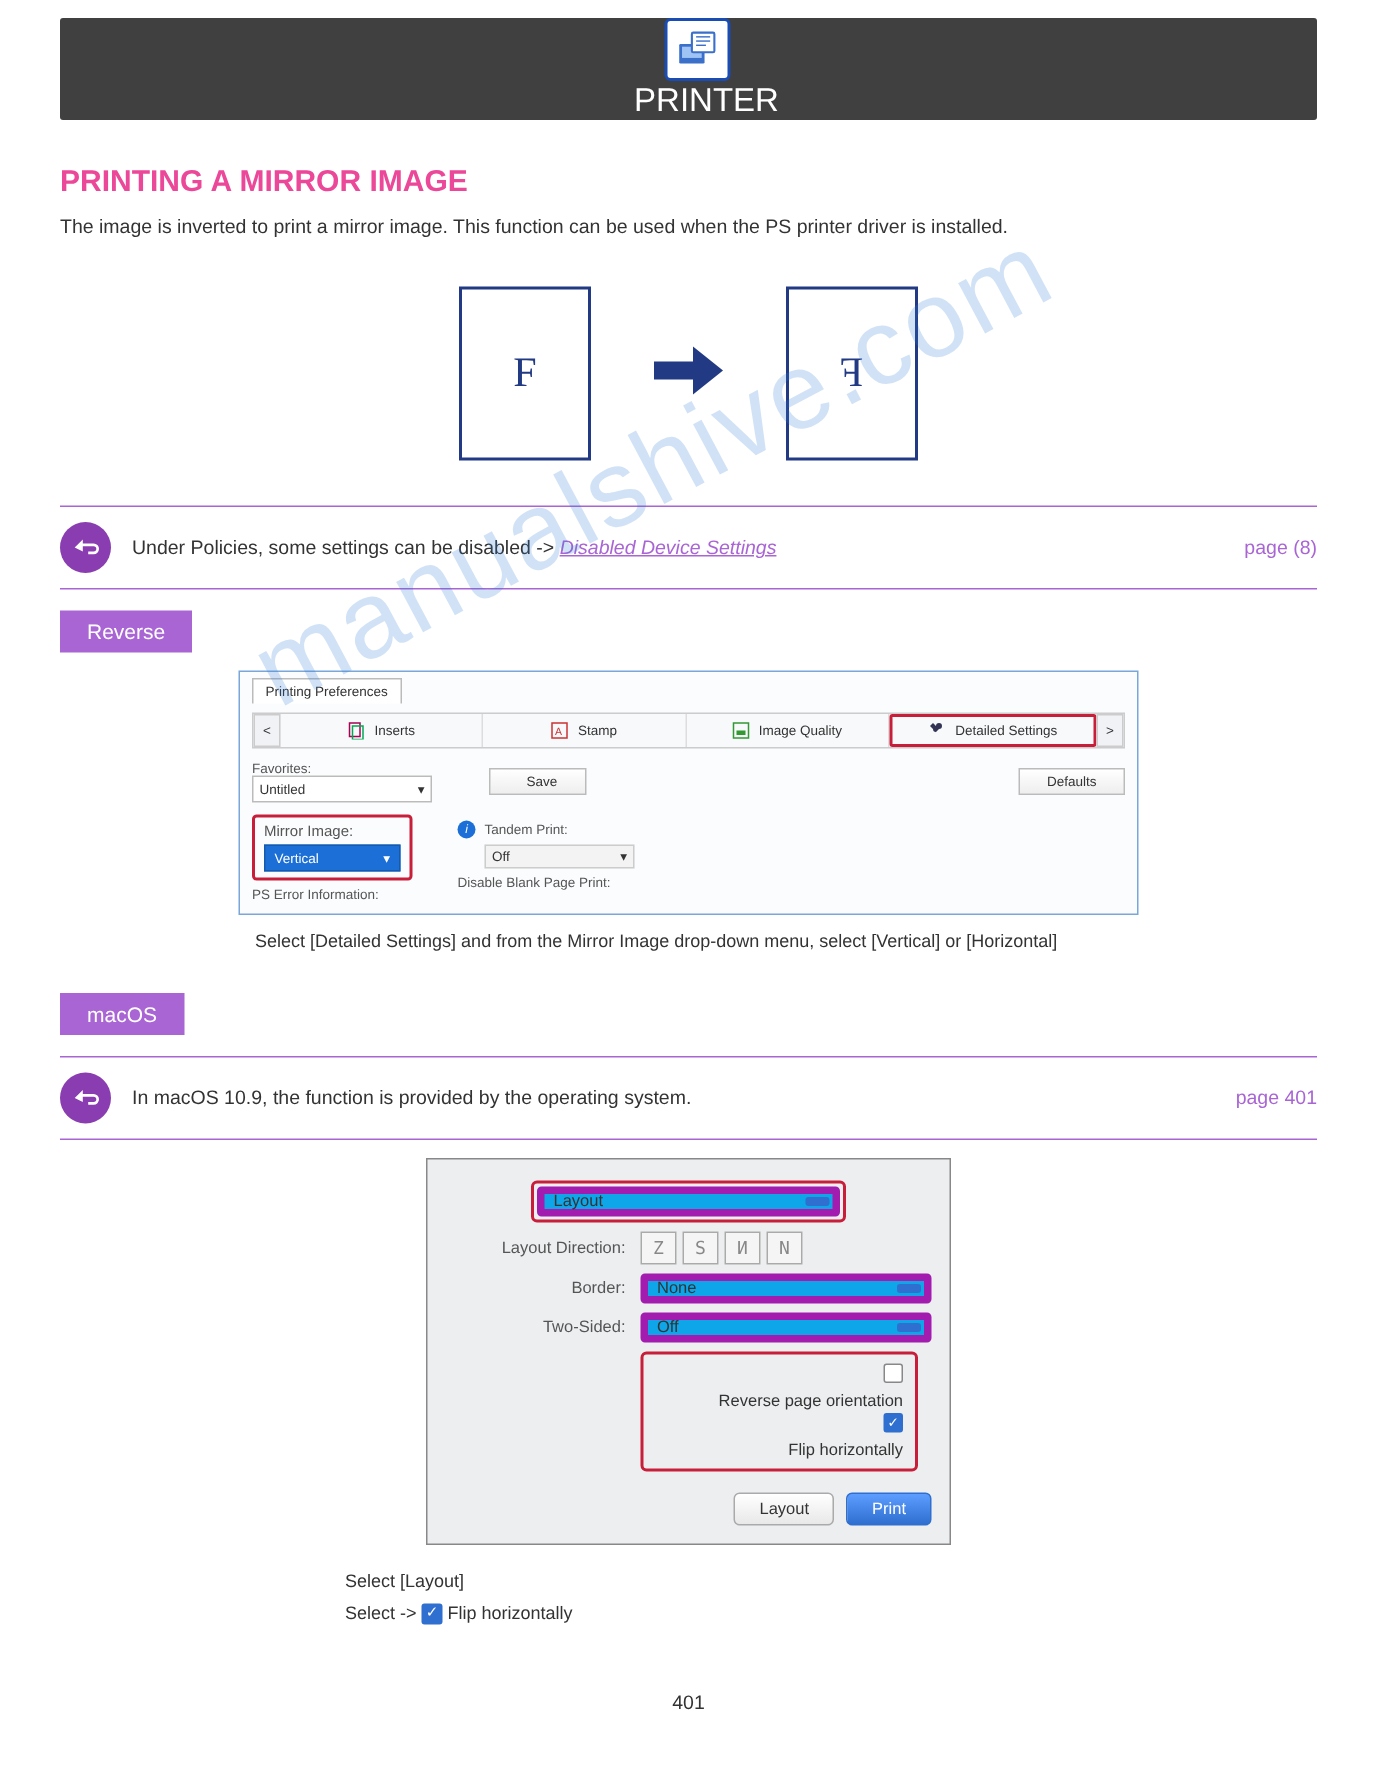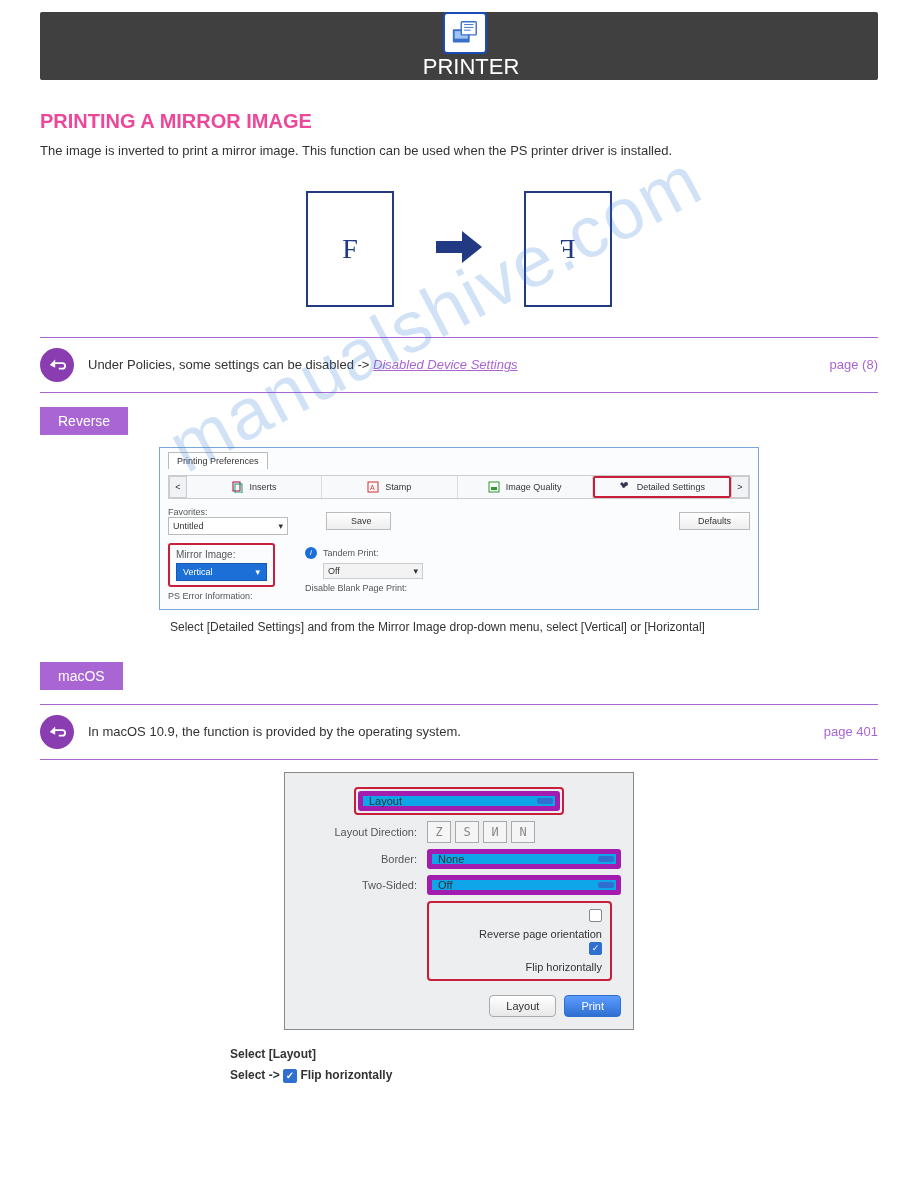--- a/index.html
+++ b/index.html
@@ -58,21 +58,21 @@
   .mac-ldir { width:24px; height:22px; border:1px solid #aaa; background:#f5f5f5; display:flex; align-items:center; justify-content:center; font-family: monospace; font-size:12px; color:#888; }
   .mac-checkrow-wrap { margin:6px 0 0 130px; border:2px solid #c81e3a; border-radius:4px; padding:4px 8px; width:185px; }
   .mac-check { display:flex; align-items:flex-end; gap:6px; font-size:11px; margin:2px 0; color:#333;flex-direction:column;}
   .mac-checkbox { width:13px; height:13px; border:1px solid #888; border-radius:2px; background:#fff; display:inline-flex; align-items:center; justify-content:center; font-size:9px;}
   .mac-checkbox.checked { background:#2f6fd0; color:#fff; border-color:#2f6fd0;}
   .mac-buttons { display:flex; justify-content:flex-end; gap:8px; margin-top:14px; }
   .mac-btn { height:22px; padding:0 16px; border-radius:4px; border:1px solid #aaa; background:linear-gradient(#fff,#e8e8e8); display:flex; align-items:center; font-size:11px; cursor:pointer; }
   .mac-btn.primary { background:linear-gradient(#5c9dff,#2f6fd0); color:#fff; border-color:#2f6fd0;}
   .mac-inline-check { width:14px; height:14px; background:#2f6fd0; color:#fff; border-radius:2px; display:inline-flex; align-items:center; justify-content:center; font-size:10px; vertical-align:middle;}
 
-  .mac-instruction { font-size: 12px; color: #333; margin-top: 14px; padding-left: 190px; line-height:1.8;font-weight:bold;}
+  .mac-instruction { font-size: 12px; color: #333; margin-top: 14px; padding-left: 190px; line-height:1.8;}
 
   .watermark { position:absolute; top:260px; left:140px; font-size:72px; color:rgba(46,123,214,0.22); transform:rotate(-28deg); pointer-events:none; font-weight:400; letter-spacing:2px; white-space:nowrap; z-index:50;}
 
   .page-footer { text-align:center; margin-top:40px; font-size:13px; color:#333;}
 
 </style>
 </head>
 <body>
 
 <div class="page">
@@ -263,13 +263,14 @@
     <div>Select [Layout]</div>
     <div>
       <span>Select -&gt; </span>
       <span class="mac-inline-check">✓</span>
       <span> Flip horizontally</span>
     </div>
   </div>
 
   <div class="watermark">manualshive.com</div>
 
+  <div class="page-footer">401</div>
 </div>
 
 </body></html>

